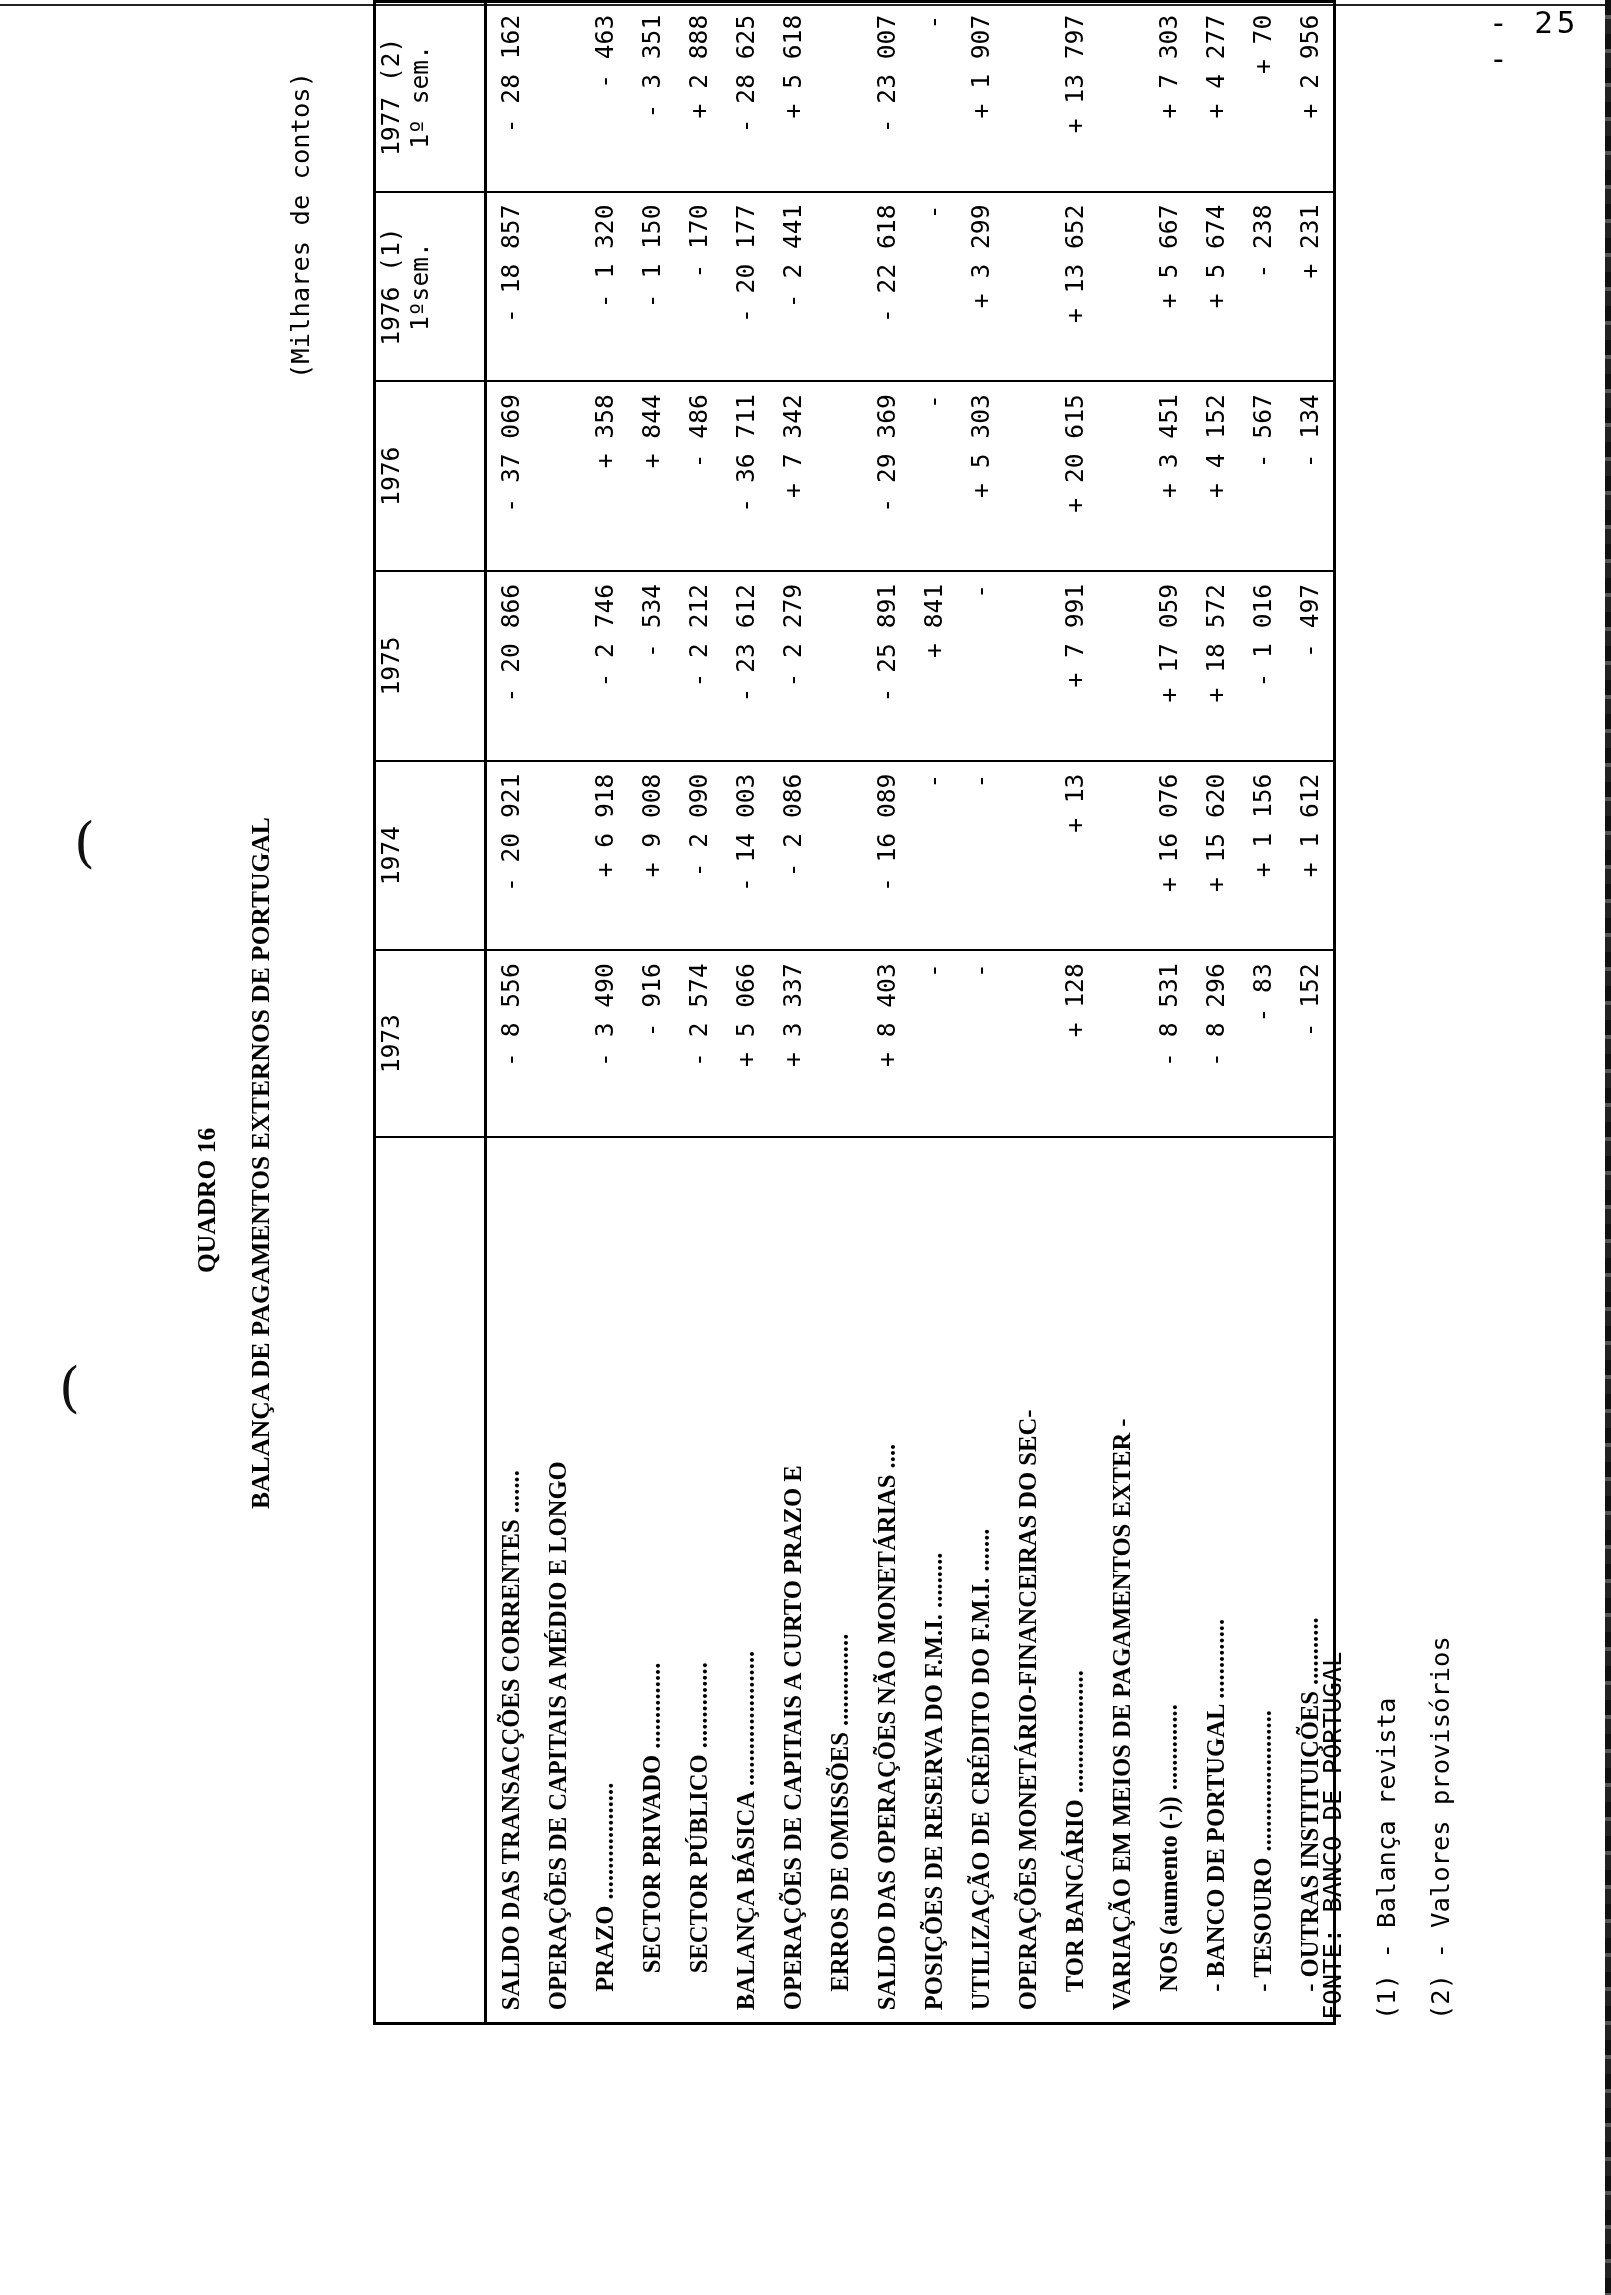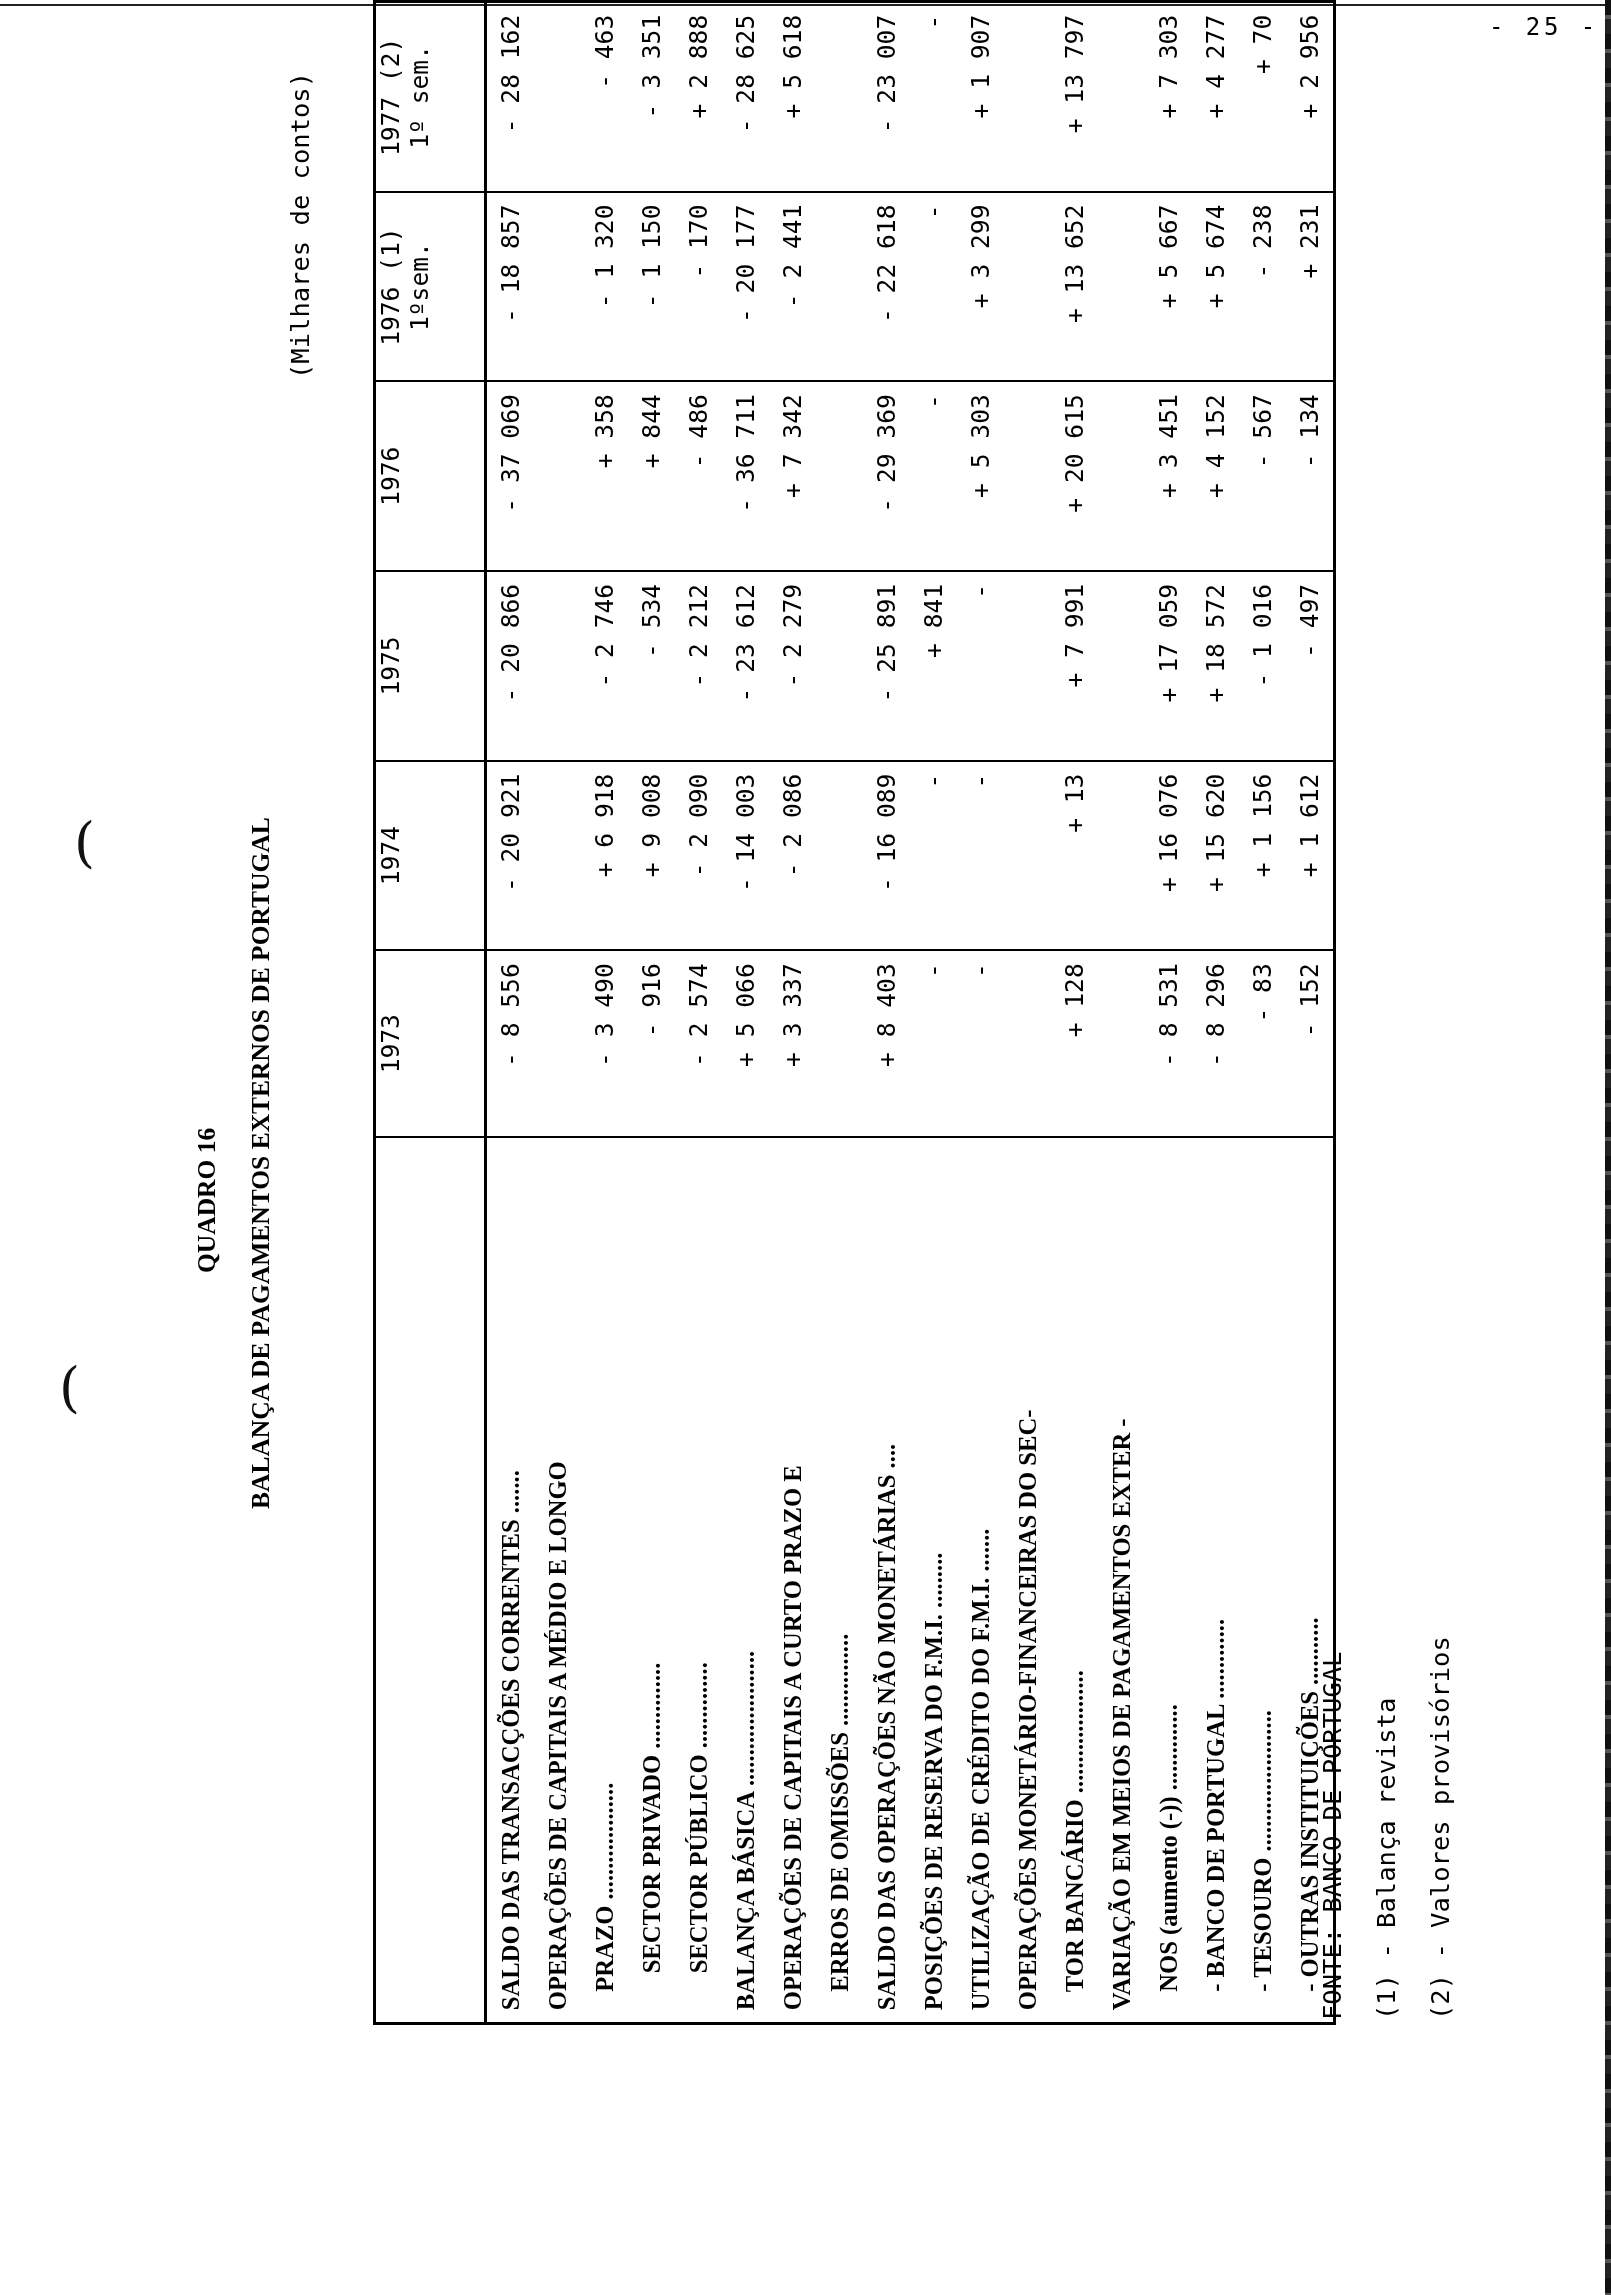--- a/index.html
+++ b/index.html
@@ -1,21 +1,21 @@
 <!DOCTYPE html>
 <html style="font-size:7.9px"><head>
 <meta charset="utf-8">
 <style>
   html, body { margin:0; padding:0; background:#ffffff; }
   body { width:1612px; height:2295px; position:relative; overflow:hidden;
          font-family:"DejaVu Sans Mono","Liberation Mono",monospace; color:#000; }
   .topline { position:absolute; left:0; top:3.9px; width:1607px; height:2px; background:#222; }
   .rightedge { position:absolute; right:0; top:0; width:6.9px; height:2295px;
                background:repeating-linear-gradient(180deg,#111 0 14.7px,#555 14.7px 18.7px,#222 18.7px 34px); }
-  .pageno { position:absolute; left:1489px; top:13px; font-size:24px; letter-spacing:3.9px; }
+  .pageno { position:absolute; left:1489px; top:4px; font-size:31px; letter-spacing:3.9px; }
   .paren { position:absolute; font-size:54px; color:#111; font-family:"DejaVu Serif",serif; }
   
   .sheet { position:absolute; left:0; top:2295px; width:2295px; height:1612px;
            transform-origin:0 0; transform:rotate(-90deg); }
   .title1 { position:absolute; left:1022px; top:192px; font-size:25.5px; font-family:"Liberation Serif",serif; font-weight:bold; }
   .title2 { position:absolute; left:786px; top:246px; font-size:25.5px; font-family:"Liberation Serif",serif; font-weight:bold; }
   .units  { position:absolute; left:1916px; top:285px; font-size:25.5px; }
   table.q { position:absolute; left:270px; top:373px; border-collapse:collapse;
             border:3.4px solid #000; font-size:24.6px; }
   table.q th, table.q td { border-left:2.5px solid #000; vertical-align:top; padding:0 11.8px; }

